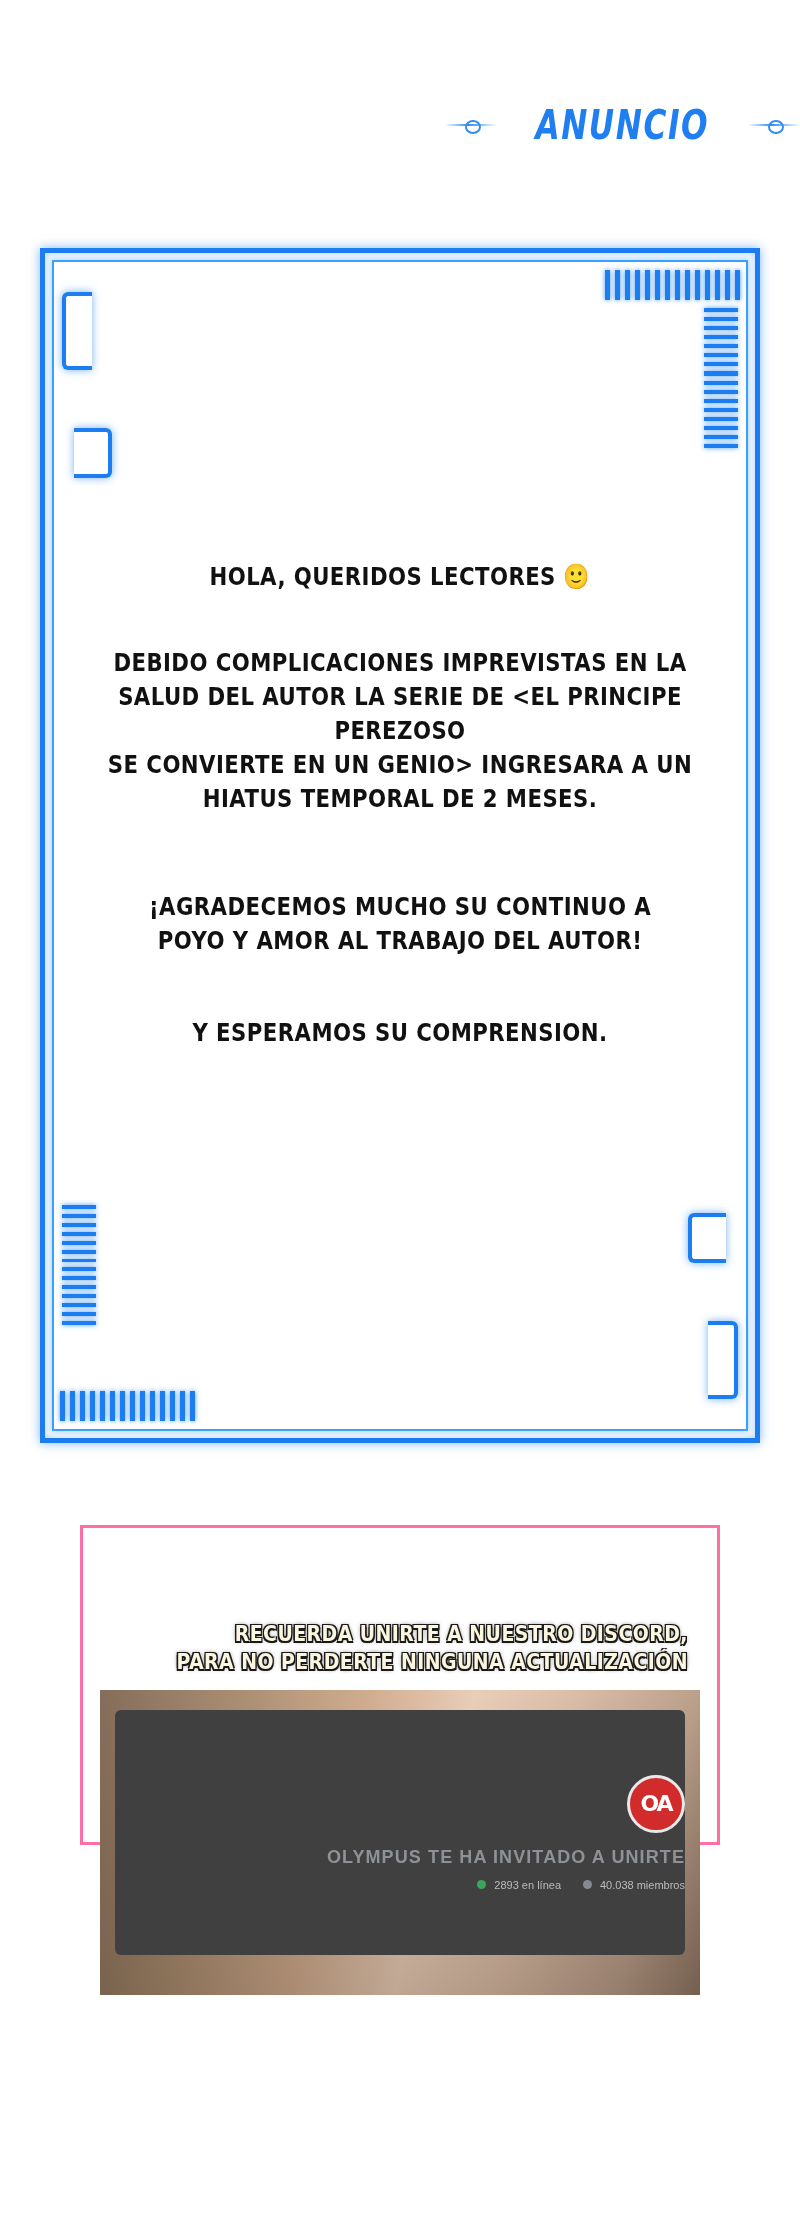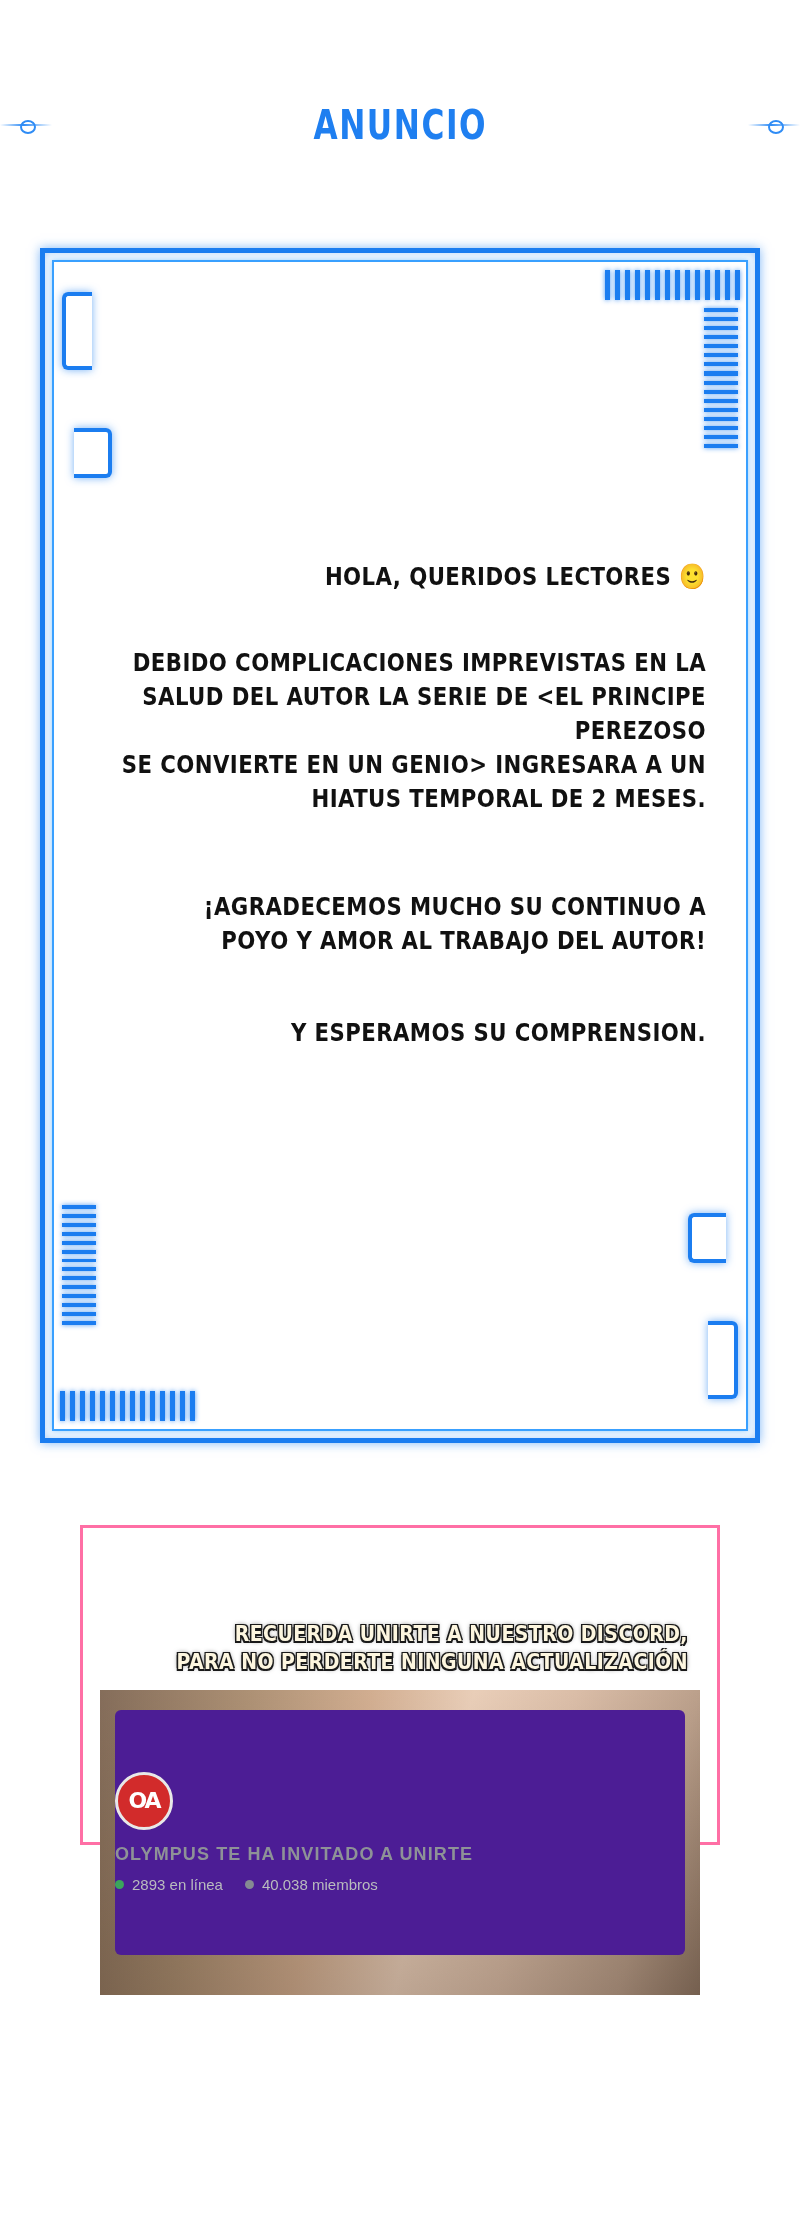--- a/index.html
+++ b/index.html
@@ -17,22 +17,23 @@
 
   
   .announce-header {
     position: absolute;
     top: 95px;
     left: 0;
     width: 800px;
     height: 60px;
     display: flex;
     align-items: center;
-    justify-content: space-between;
-    gap: 38px;
+    justify-content: flex-end;
+    gap: 14px;
+    font-style: italic;
   }
   .announce-title {
     font-family: "DejaVu Sans", sans-serif;
     font-weight: bold;
     font-size: 40px;
     letter-spacing: 2px;
     color: #1f7ff0;
     transform: scaleX(0.78);
     transform-origin: center;
   }
@@ -132,21 +133,21 @@
   .bc-right     { right: 22px; top: 60px; width: 34px; height: 140px; }
   .bc-left      { left: 22px; bottom: 118px; width: 34px; height: 120px; }
   .bc-bottom-left { left: 20px; bottom: 22px; height: 30px; }
 
   
   .announce-body {
     position: absolute;
     left: 40px;
     top: 560px;
     width: 720px;
-    text-align: right;
+    text-align: center;
     color: #111111;
   }
   .announce-body p {
     margin: 0;
     font-family: "DejaVu Sans", sans-serif;
     font-weight: bold;
     font-size: 25px;
     line-height: 34px;
     letter-spacing: 0.5px;
     transform: scaleX(0.85);
@@ -206,26 +207,26 @@
       -1.5px -1.5px 0 #1a1a1a, 1.5px -1.5px 0 #1a1a1a,
       -1.5px 1.5px 0 #1a1a1a, 1.5px 1.5px 0 #1a1a1a,
       0 0 6px rgba(0,0,0,0.6);
   }
   .promo-card {
     position: absolute;
     left: 35px;
     top: 185px;
     width: 570px;
     height: 245px;
-    background: #4c1d95;
+    background: #404040;
     border-radius: 6px;
     z-index: 5;
     display: flex;
     flex-direction: column;
-    align-items: flex-start;
+    align-items: flex-end;
     justify-content: center;
   }
   .discord-logo {
     width: 58px;
     height: 58px;
     border-radius: 50%;
     background: #d22b2b;
     border: 3px solid #e8e8e8;
     display: flex;
     align-items: center;
@@ -255,21 +256,21 @@
     font-weight: bold;
     font-size: 25px;
     color: #ffffff;
     margin-bottom: 14px;
   }
   .stats {
     display: flex;
     align-items: center;
     gap: 22px;
     font-family: "Liberation Sans", sans-serif;
-    font-size: 15px;
+    font-size: 11px;
     color: #b9bbbe;
   }
   .stat {
     display: flex;
     align-items: center;
     gap: 8px;
   }
   .dot {
     width: 9px;
     height: 9px;

